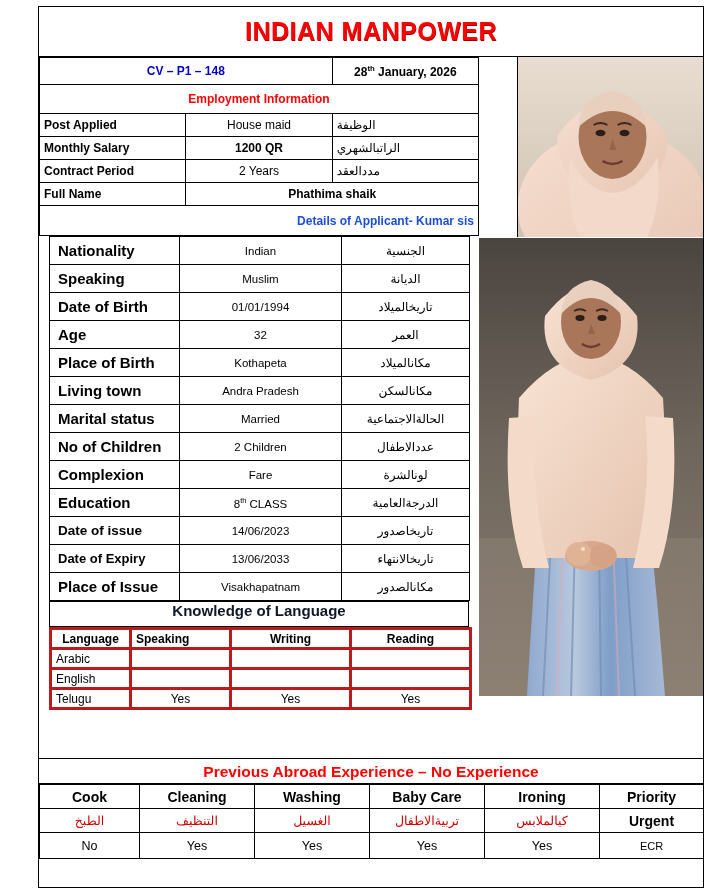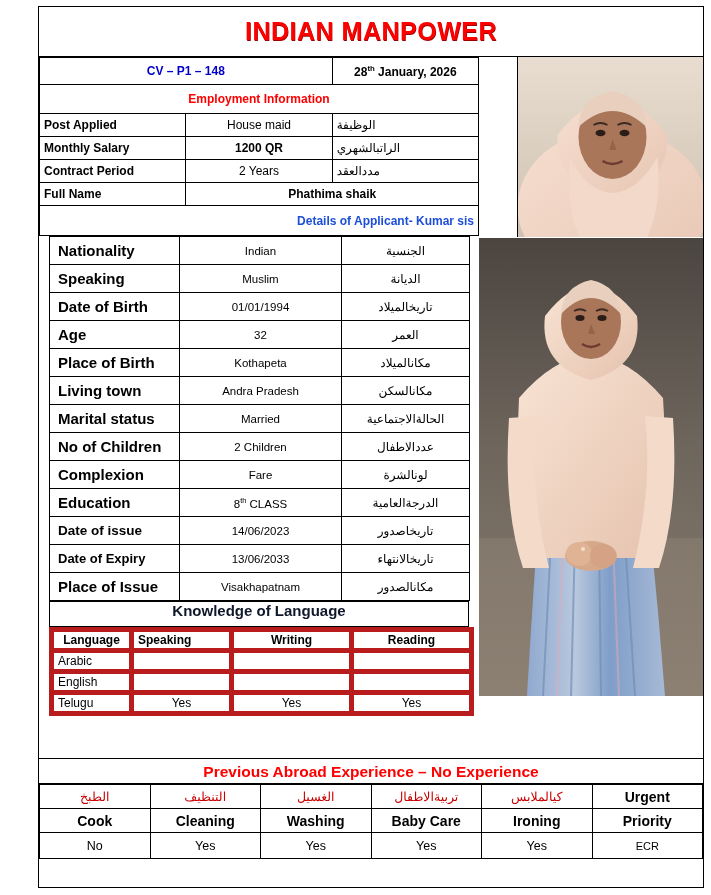--- a/index.html
+++ b/index.html
@@ -163,21 +163,21 @@
     box-sizing: border-box;
     width: 420px;
     margin-left: 10px;
   }
   .tbl3 {
     width: 420px;
     margin-left: 10px;
     table-layout: fixed;
   }
   .tbl3 td {
-    border: 5px solid #b91c1c;
+    border: 3px solid #b91c1c;
     height: 20px;
     font-size: 12px;
     box-sizing: border-box;
   }
   .tbl3 .h {
     font-weight: bold;
     text-align: center;
   }
   .tbl3 .l {
     padding-left: 4px;
@@ -508,34 +508,34 @@
       </tbody>
     </table>
   </div>
 
 
   <div class="abroad-hdr">Previous Abroad Experience – No Experience</div>
 
   <table class="tbl4">
     <tbody>
       <tr>
+        <td class="h" style="width:100px">Cook</td>
+        <td class="h" style="width:115px">Cleaning</td>
+        <td class="h" style="width:115px">Washing</td>
+        <td class="h" style="width:115px">Baby Care</td>
+        <td class="h" style="width:115px">Ironing</td>
+        <td class="h" style="width:104px">Priority</td>
+      </tr>
+      <tr>
         <td class="a">الطبخ</td>
         <td class="a">التنظيف</td>
         <td class="a">الغسيل</td>
         <td class="a">تربيةالاطفال</td>
         <td class="a">كيالملابس</td>
         <td class="a blk pri">Urgent</td>
-      </tr>
-      <tr>
-        <td class="h" style="width:100px">Cook</td>
-        <td class="h" style="width:115px">Cleaning</td>
-        <td class="h" style="width:115px">Washing</td>
-        <td class="h" style="width:115px">Baby Care</td>
-        <td class="h" style="width:115px">Ironing</td>
-        <td class="h" style="width:104px">Priority</td>
       </tr>
       <tr>
         <td class="v">No</td>
         <td class="v">Yes</td>
         <td class="v">Yes</td>
         <td class="v">Yes</td>
         <td class="v">Yes</td>
         <td class="v ecr">ECR</td>
       </tr>
     </tbody>

